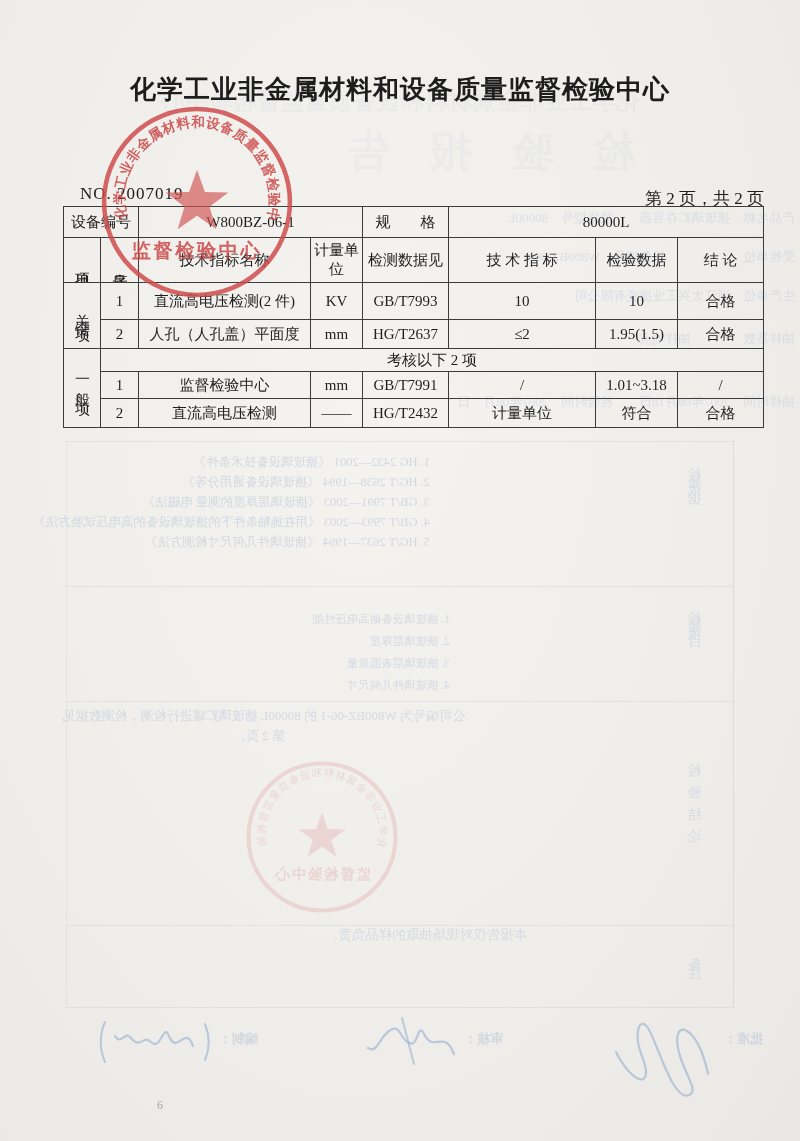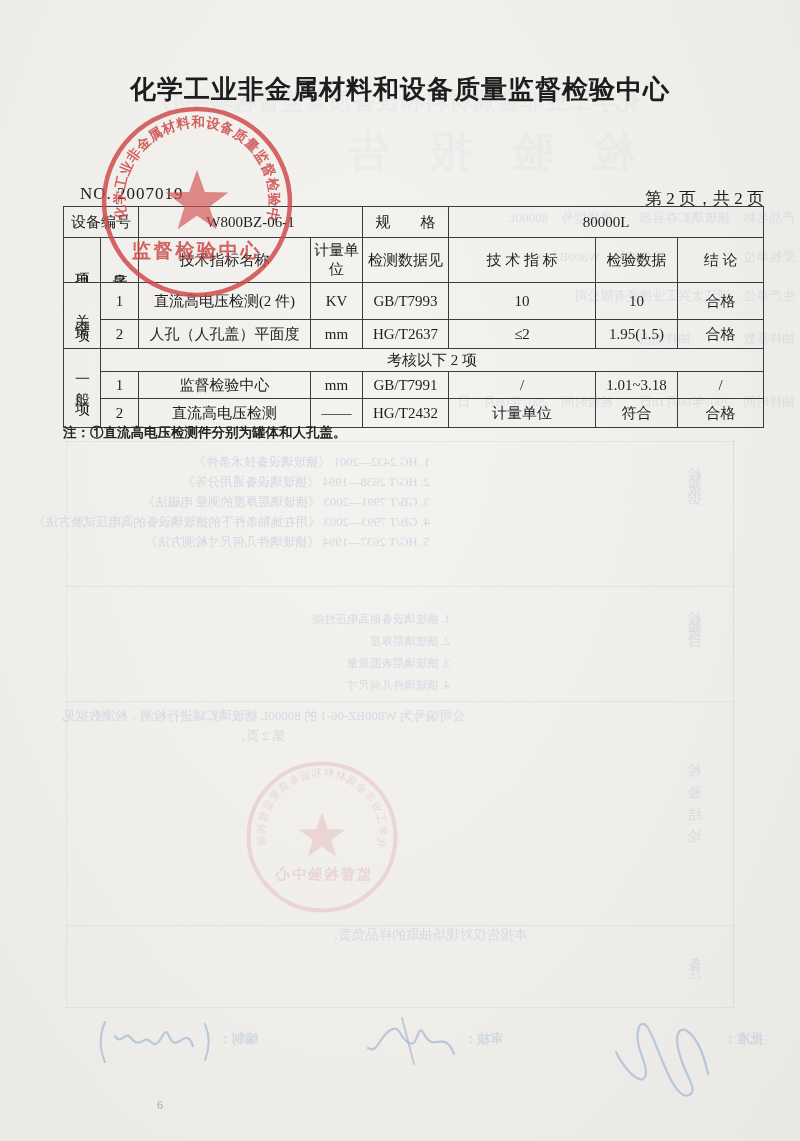--- a/index.html
+++ b/index.html
@@ -232,21 +232,20 @@
       <td class="name-cell">直流高电压检测</td>
       <td>——</td>
       <td>HG/T2432</td>
       <td>计量单位</td>
       <td>符合</td>
       <td>合格</td>
     </tr>
   </tbody>
     </table>
 
-  <div class="note-line">注：①直流高电压检测件分别为罐体和人孔盖。</div>
 
   <svg class="stamp-top" viewBox="0 0 200 196">
     <circle cx="100" cy="98" r="92" fill="none" stroke="#cf4747" stroke-width="4.5"></circle>
     <path d="M100,66 L107.8,88.1 L131,88.5 L112.4,102.7 L119.2,125 L100,111.5 L80.8,125 L87.6,102.7 L69,88.5 L92.2,88.1 Z" fill="#d25252" opacity=".8"></path>
     <defs>
         <path id="topArc" d="M 31,116 A 72 72 0 1 1 169,116" fill="none"></path>
       </defs>
     <text font-size="13.5" fill="#c94343" letter-spacing="0.5" font-weight="bold">
       <textPath href="#topArc" startOffset="2">化学工业非金属材料和设备质量监督检验中心</textPath>
     </text>

